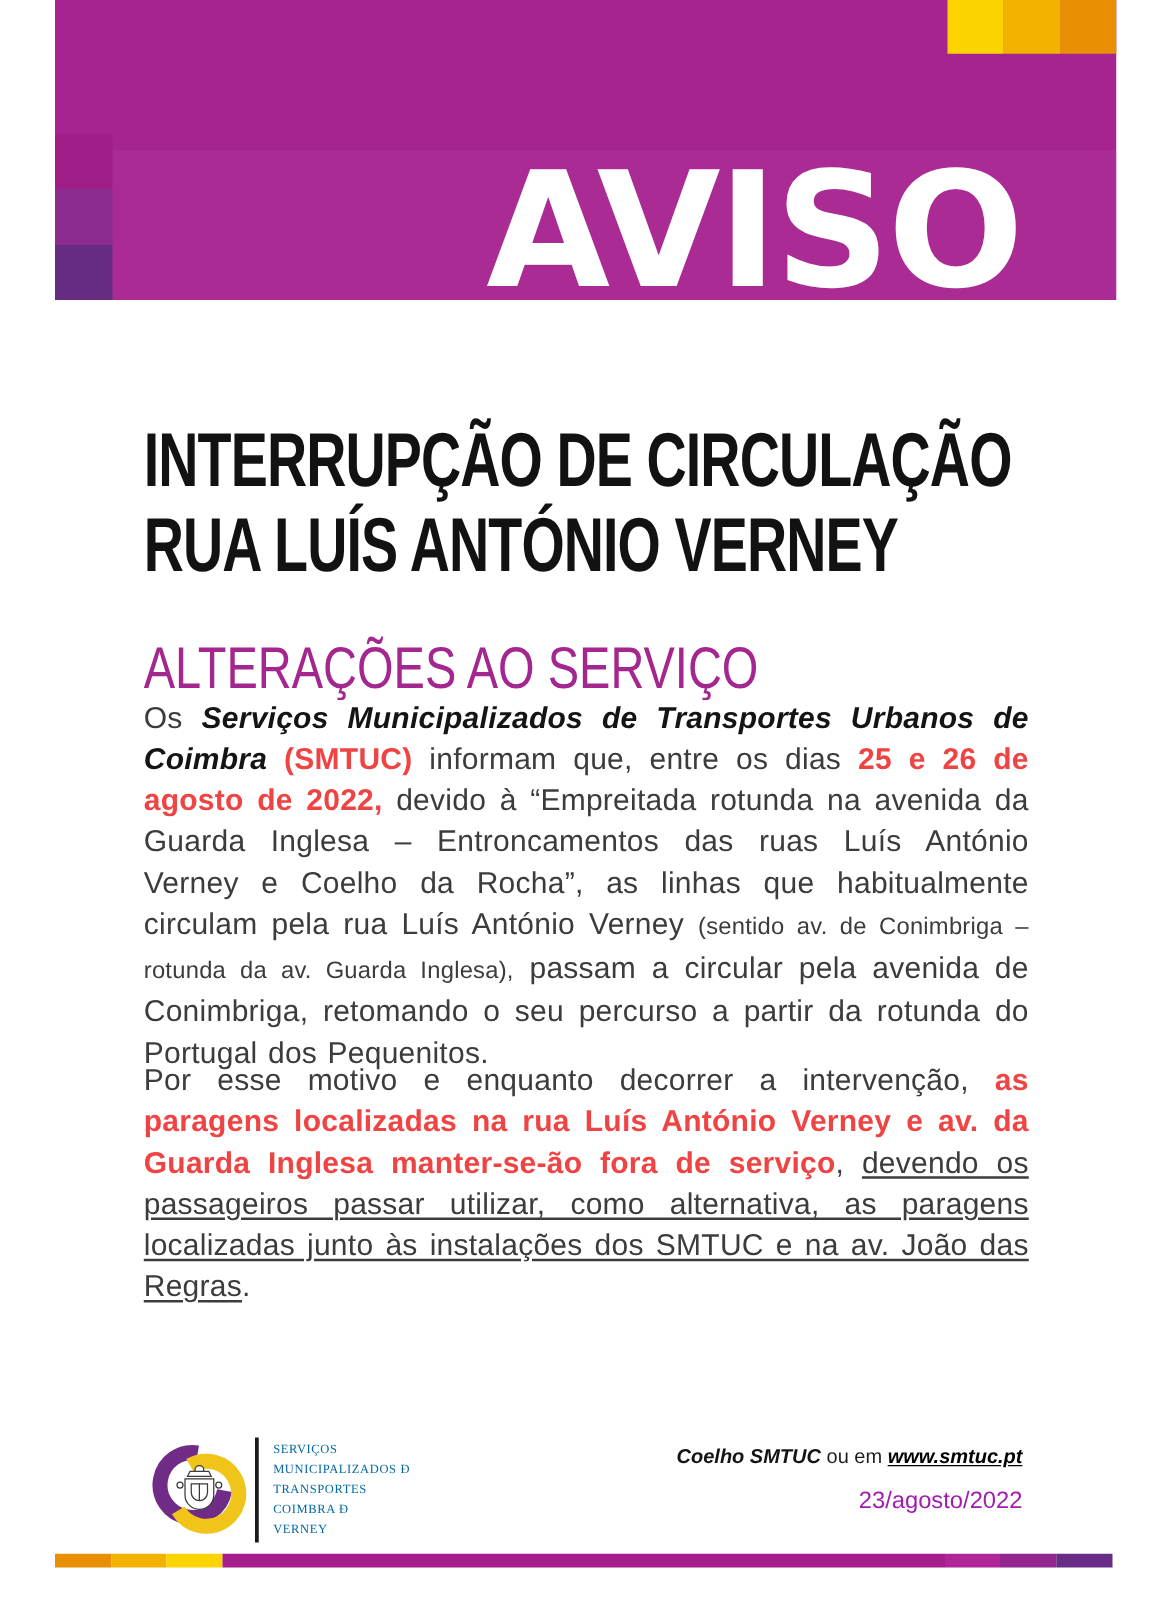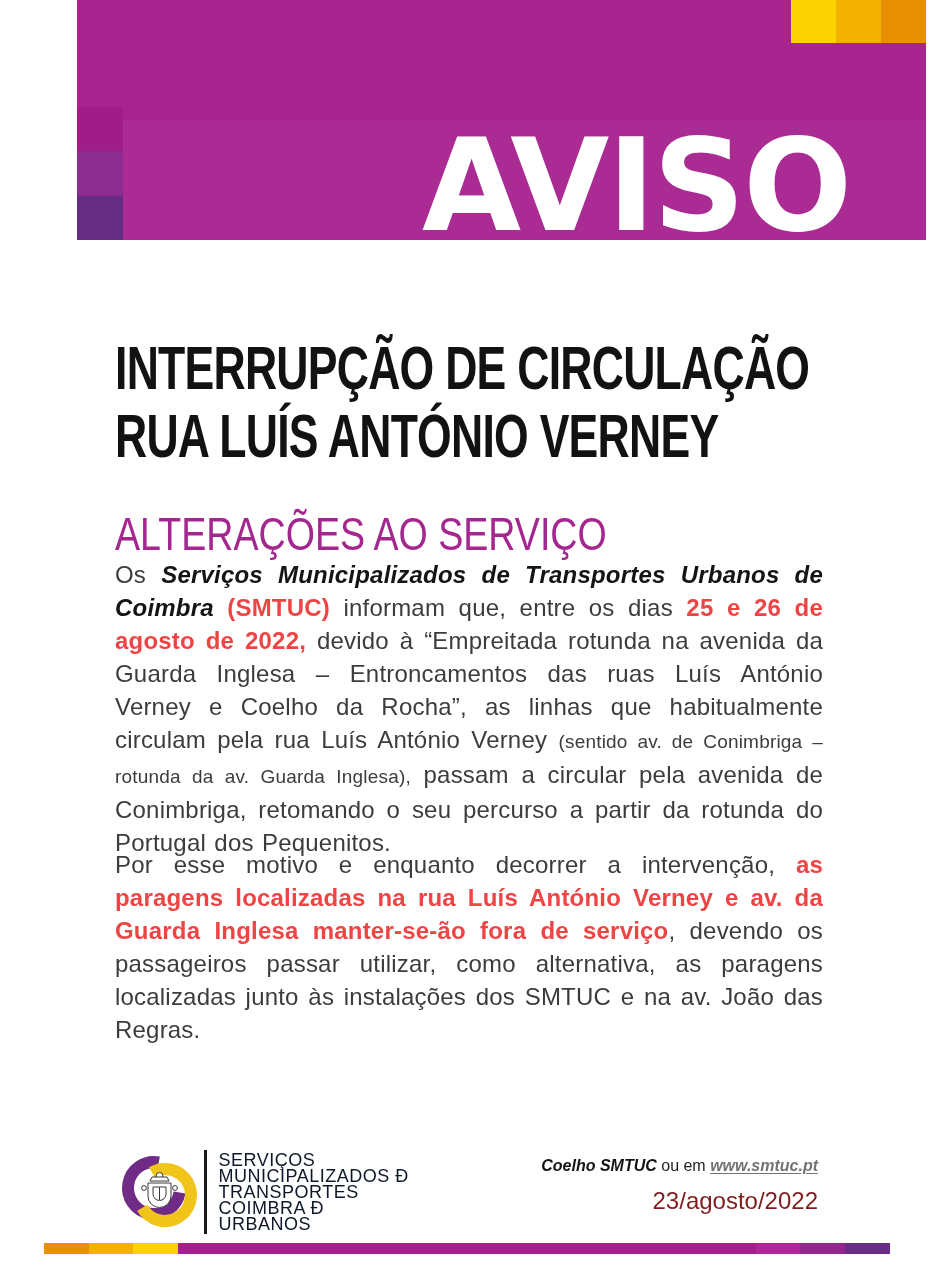--- a/index.html
+++ b/index.html
@@ -8,21 +8,20 @@
     width:940px;height:1279px;
     background:#ffffff;
     font-family:"Liberation Sans", sans-serif;
     overflow:hidden;
   }
 
   
   .banner{
     position:absolute;left:44px;top:0;width:849px;height:240px;
     background:#A72390;
-    margin-left:33px;
   }
   .banner-band{
     position:absolute;left:0;top:120px;width:100%;height:120px;
     background:rgba(255,255,255,0.04);
   }
   .corner-squares{
     position:absolute;right:0;top:0;display:flex;
   }
   .corner-squares .sq{width:45px;height:43px;}
   .sq-yellow{background:#FBD400;}
@@ -61,38 +60,38 @@
     font-size:24px;line-height:33px;color:#3C3C3C;
     text-align:justify;word-spacing:1.5px;letter-spacing:0.2px;
   }
   .par-1{top:558px;}
   .par-2{top:848px;}
   .par-3{top:1014px;}
   .seg-normal{}
   .seg-bold{font-weight:bold;color:#ef4444;}
   .seg-bold-italic{font-weight:bold;font-style:italic;color:#141414;}
   .seg-small{font-size:19px;}
-  .seg-underline{text-underline-offset:3px;text-decoration-thickness:1.5px;}
-  .seg-link{font-weight:bold;font-style:italic;color:#737373;text-decoration:underline;text-underline-offset:2px;}
+  .seg-underline{text-decoration:underline;text-underline-offset:3px;text-decoration-thickness:1.5px;}
+  .seg-link{font-weight:bold;font-style:italic;color:#000000;text-decoration:underline;text-underline-offset:2px;}
 
   
   .logo{position:absolute;left:120px;top:1150px;display:flex;align-items:center;}
   .logo-emblem{width:80px;height:84px;}
   .logo-divider{width:2.5px;height:84px;background:#1a1a1a;margin-left:4px;margin-right:12px;}
   .logo-text{
-    font-family:Liberation Sans, sans-serif;
-    font-size:18px;line-height:16px;letter-spacing:0.5px;
-    color:#0f172a;
+    font-family:Liberation Serif, serif;
+    font-size:10px;line-height:16px;letter-spacing:0.5px;
+    color:#0369a1;
   }
   .footer-info{
     position:absolute;right:122px;top:1155px;text-align:right;
     font-size:16px;line-height:21px;color:#1f1f1f;
   }
   .footer-date{
-    margin-top:14px;font-size:24px;color:#7f1d1d;
+    margin-top:14px;font-size:19px;color:#a21caf;
   }
 
   
   .bottom-bar{
     position:absolute;left:44px;top:1243px;width:846px;height:11px;
     display:flex;
   }
   .bottom-bar .bseg{height:100%;}
   .b-orange{width:45px;background:#E88F04;}
   .b-amber{width:44px;background:#F3B200;}
@@ -150,21 +149,21 @@
           <circle cx="24" cy="38" r="2.4"></circle>
           <circle cx="55" cy="38" r="2.4"></circle>
         </g>
       </svg>
       <div class="logo-divider"></div>
       <div class="logo-text">
         <div>SERVIÇOS</div>
         <div>MUNICIPALIZADOS Đ</div>
         <div>TRANSPORTES</div>
         <div>COIMBRA Đ</div>
-        <div>URBANOS</div>
+        <div>VERNEY</div>
       </div>
     </div>
 
     <div class="footer-info">
       <div><span class="seg-bold-italic">Coelho SMTUC</span><span class="seg-normal"> ou em </span><span class="seg-link">www.smtuc.pt</span></div>
       <div class="footer-date">23/agosto/2022</div>
     </div>
   </footer>
 
   <div class="bottom-bar">

